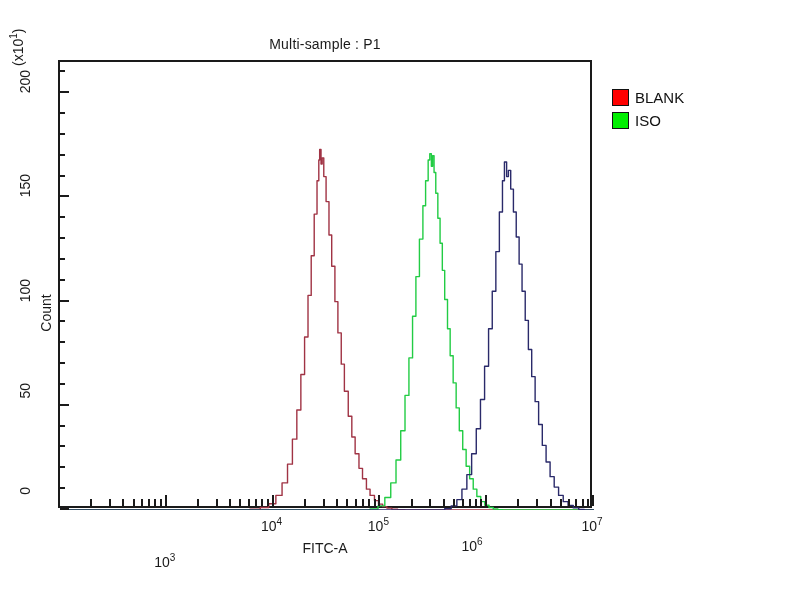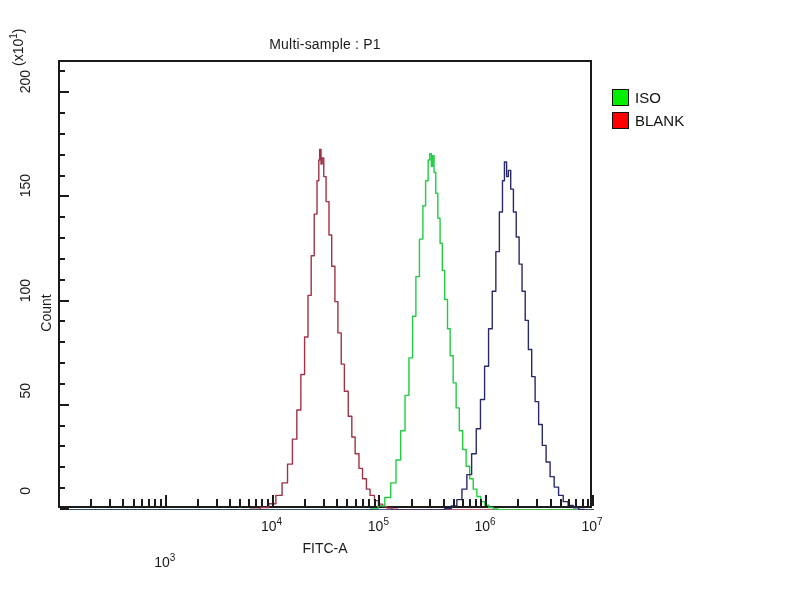--- a/index.html
+++ b/index.html
@@ -234,30 +234,30 @@
       <div class="y-tick-label" style="top: 499px; left: 5px;">0</div>
       <div class="y-tick-label" style="top: 394.814px; left: 5px;">50</div>
       <div class="y-tick-label" style="top: 290.628px; left: 5px;">100</div>
       <div class="y-tick-label" style="top: 186.442px; left: 5px;">150</div>
       <div class="y-tick-label" style="top: 82.2558px; left: 5px;">200</div>
     </div>
   <div id="x-tick-labels">
       <div class="x-tick-label" style="left: 164.8px; margin-top: 36px;"><span>10</span><sup>3</sup></div>
       <div class="x-tick-label" style="left: 271.6px;"><span>10</span><sup>4</sup></div>
       <div class="x-tick-label" style="left: 378.4px;"><span>10</span><sup>5</sup></div>
-      <div class="x-tick-label" style="left: 485px;"><span>10</span><sup>6</sup></div>
+      <div class="x-tick-label" style="left: 472px; margin-top: 20px;"><span>10</span><sup>6</sup></div>
       <div class="x-tick-label" style="left: 592px;"><span>10</span><sup>7</sup></div>
     </div>
 
   <div id="x-axis-title">FITC-A</div>
 
   <div id="legend">
+      <div class="legend-row">
+        <span class="legend-swatch" style="background: rgb(255, 0, 0);"></span>
+        <span class="legend-label">BLANK</span>
+      </div>
       <div class="legend-row">
         <span class="legend-swatch" style="background: rgb(0, 238, 0);"></span>
         <span class="legend-label">ISO</span>
       </div>
-      <div class="legend-row">
-        <span class="legend-swatch" style="background: rgb(255, 0, 0);"></span>
-        <span class="legend-label">BLANK</span>
-      </div>
     </div>
 
 </div>
 
 </body></html>

